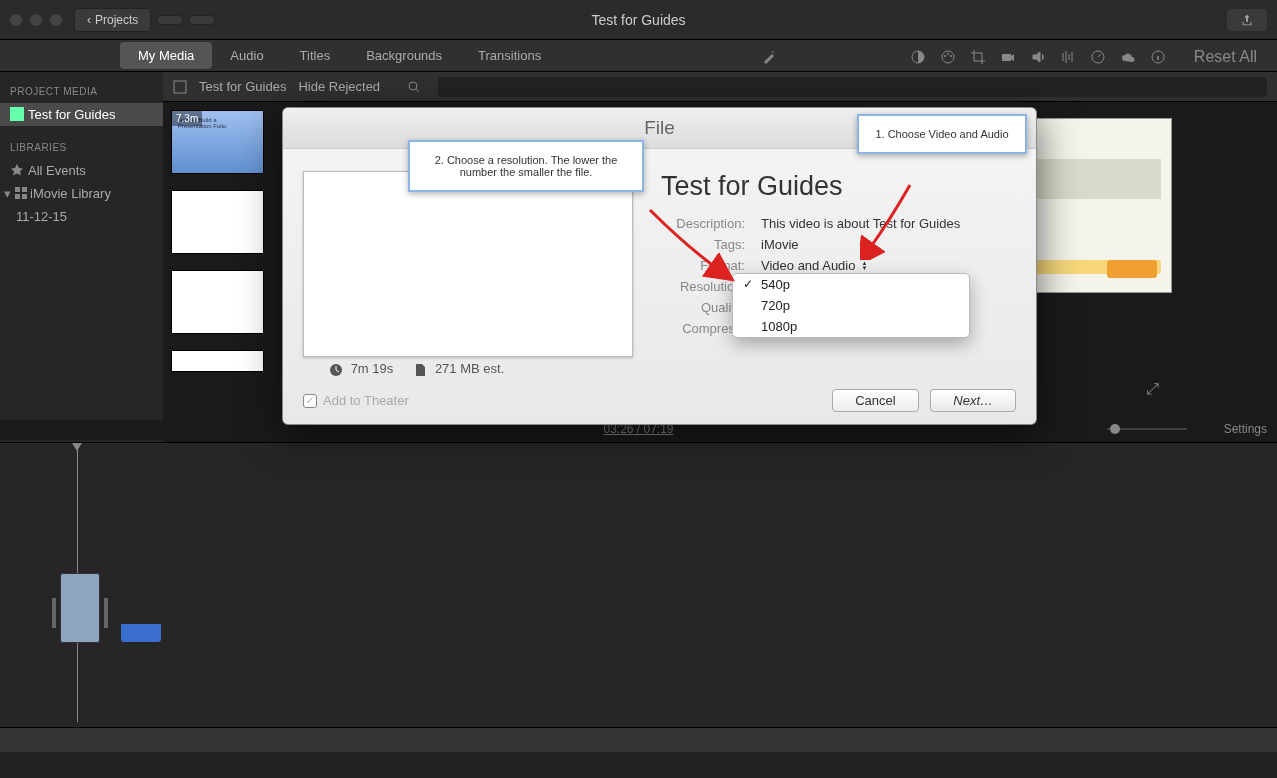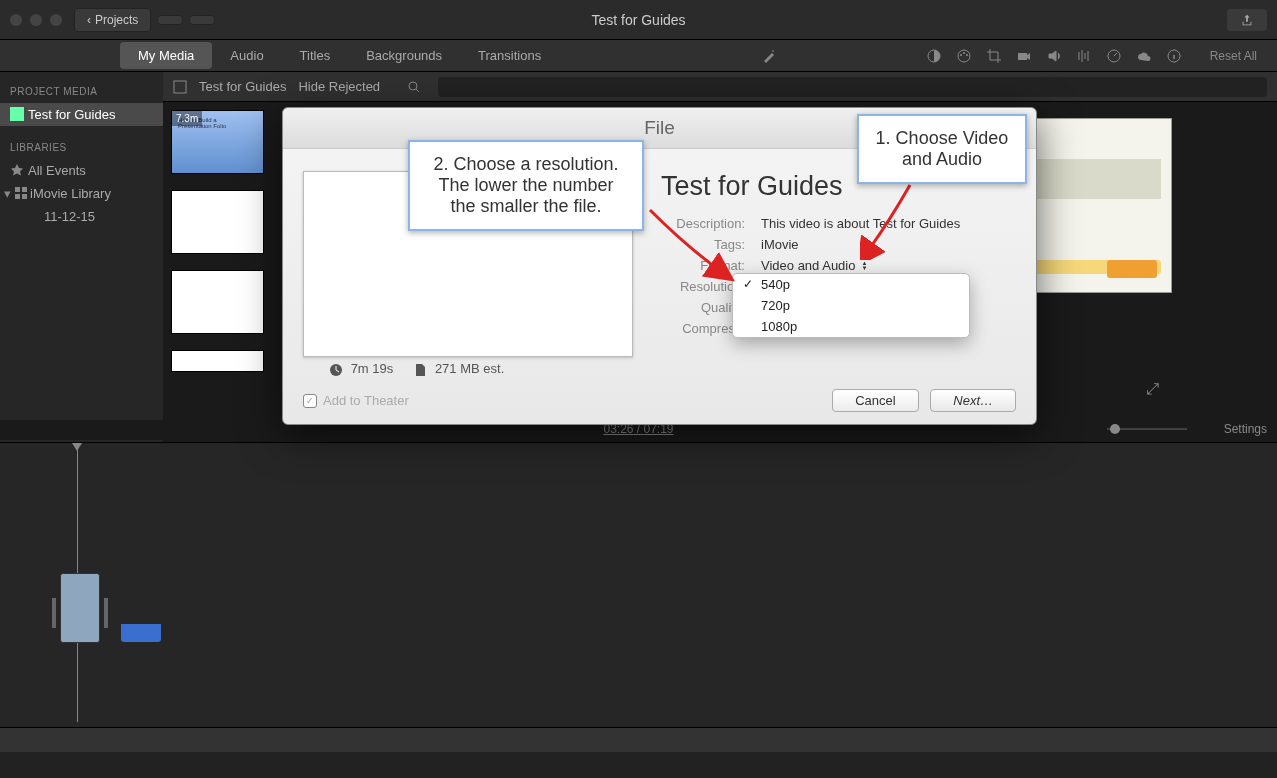--- a/index.html
+++ b/index.html
@@ -59,21 +59,21 @@
 .m-footer { position: absolute; bottom: 12px; left: 20px; right: 20px; display: flex; align-items: center; }
 .chk { width: 14px; height: 14px; border: 1px solid #888; border-radius: 3px; margin-right: 6px; display: inline-flex; align-items: center; justify-content: center; font-size: 10px; background: #fff; }
 .btn { background: linear-gradient(#fff, #ececec); border: 1px solid #aaa; border-radius: 4px; padding: 3px 22px; font-size: 13px; color: #333; margin-left: 8px; }
 .btn.primary { background: linear-gradient(#fff, #e8e8e8); font-style: italic; }
 .m-buttons { margin-left: auto; }
 
 .dropdown { position: absolute; left: 732px; top: 273px; width: 238px; background: #fff; border: 1px solid #bbb; border-radius: 5px; box-shadow: 0 6px 18px rgba(0,0,0,0.3); overflow: hidden; z-index: 50; }
 .dd-item { padding: 3px 12px 3px 28px; font-size: 13px; color: #222; position: relative; }
 .dd-item .chk-mark { position: absolute; left: 10px; font-size: 12px; }
 
-.callout { position: absolute; background: #fff; border: 2px solid #8bb4e8; padding: 12px 14px; font-size: 18px; color: #333; text-align: center; box-shadow: 0 2px 6px rgba(0,0,0,0.3); z-index: 60; }
+.callout { position: absolute; background: #fff; border: 2px solid #8bb4e8; padding: 12px 14px; font-size: 11px; color: #333; text-align: center; box-shadow: 0 2px 6px rgba(0,0,0,0.3); z-index: 60; }
 .c1 { left: 857px; top: 114px; width: 170px; }
 .c2 { left: 408px; top: 140px; width: 236px; }
 .arrow { position: absolute; z-index: 55; }
 .preview-panel { position: absolute; right: 105px; top: 118px; width: 305px; height: 175px; background: #f4f4ec; border: 1px solid #999; }
 .expand-ico { position: absolute; right: 118px; top: 380px; color: #888; font-size: 16px; }
 .reset-lbl { position: absolute; right: 33px; top: 88px; color: #aaa; font-size: 12px; }
 .gear-ico { position: absolute; left: 613px; top: 78px; width: 18px; height: 18px; }
 .prev-inner { position: absolute; left: 10px; top: 40px; right: 10px; height: 40px; background: rgba(200,200,180,0.6); }
 .prev-track { position: absolute; left: 10px; bottom: 18px; right: 10px; height: 14px; background: #f6d77a; border-radius: 3px; }
 .prev-btn-amber { position: absolute; right: 14px; bottom: 14px; width: 50px; height: 18px; background: #f0a030; border-radius: 3px; }
@@ -149,21 +149,21 @@
       <circle cx="8" cy="8" r="6" fill="none" stroke="#888"></circle>
       <path d="M8 8l3-3" stroke="#888"></path>
     </svg>
   <svg viewBox="0 0 16 16">
       <path d="M5 12a3 3 0 010-6 4 4 0 017 2 2.5 2.5 0 010 5z" fill="#888"></path>
     </svg>
   <svg viewBox="0 0 16 16">
       <circle cx="8" cy="8" r="6" fill="none" stroke="#888"></circle>
       <path d="M8 5h0M8 7v4" stroke="#888" stroke-width="1.5"></path>
     </svg>
-  <span style="font-size:12px;margin-left:14px;">Reset All</span>
+  <span style="font-size:16px;margin-left:14px;">Reset All</span>
 </div>
 
 <div class="ctl-row" style="position:absolute; right:10px; top:82px; background:transparent;">
   <span>Auto</span>
   <span>Match Color</span>
   <span>White Balance</span>
   <span>Skin Tone Balance</span>
 </div>
 <div class="reset-lbl">Reset</div>
 
@@ -186,21 +186,21 @@
     <div class="sb-item" style="padding-left:20px;">
       <span style="position:absolute;left:4px;color:#888;">▾</span>
       <svg class="sb-ico" style="left:14px;" viewBox="0 0 14 14">
           <rect x="1" y="1" width="5" height="5" fill="#888"></rect>
           <rect x="8" y="1" width="5" height="5" fill="#888"></rect>
           <rect x="1" y="8" width="5" height="5" fill="#888"></rect>
           <rect x="8" y="8" width="5" height="5" fill="#888"></rect>
         </svg>
       <span style="margin-left:10px;">iMovie Library</span>
     </div>
-    <div class="sb-item" style="padding-left:44px;">11-12-15</div>
+    <div class="sb-item" style="padding-left:16px;">11-12-15</div>
   </div>
 
   <div class="content">
     <div class="content-top">
       <svg width="14" height="14" viewBox="0 0 14 14">
           <rect x="1" y="1" width="12" height="12" fill="none" stroke="#888"></rect>
         </svg>
       <span>Test for Guides</span>
       <span style="margin-left:auto;">
         <span>Hide Rejected</span>

